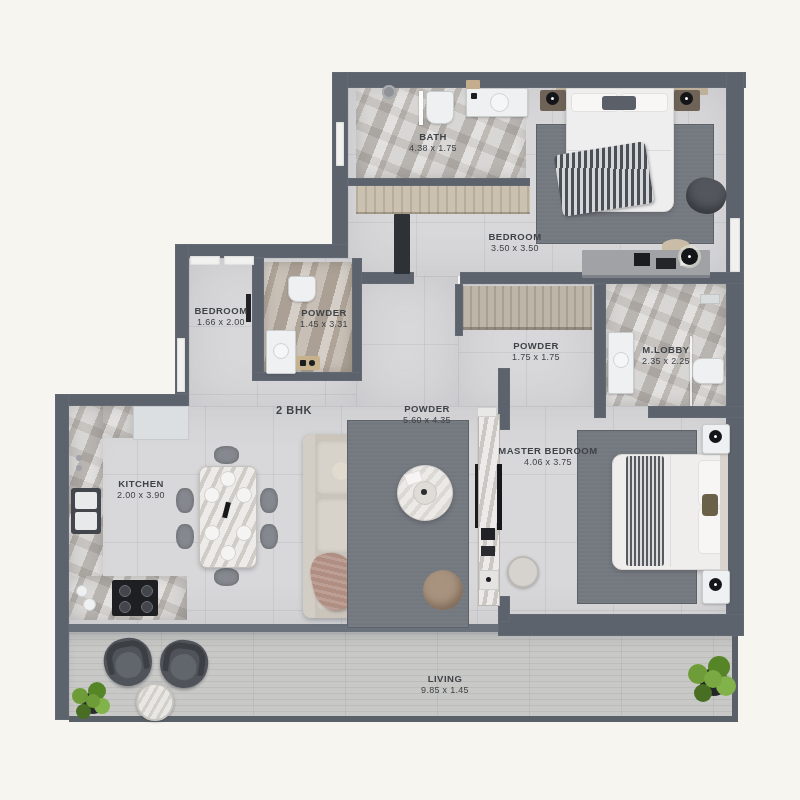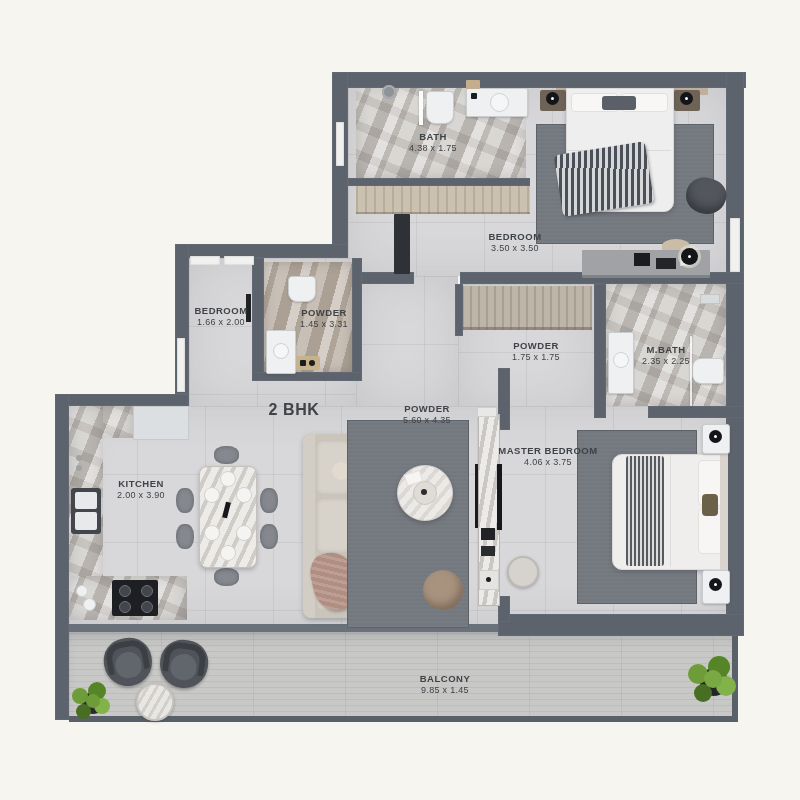--- a/index.html
+++ b/index.html
@@ -51,21 +51,21 @@
   .plate{background:#f4f4f3;border:1px solid #d4d2cf;border-radius:50%;}
   .lamp{background:#141518;border-radius:50%;}
   .lamp::after{content:"";position:absolute;left:50%;top:50%;width:3px;height:3px;margin:-1.5px;background:#fff;border-radius:50%;}
   .leaf{position:absolute;border-radius:50%;}
   .tub-chair{background:#50545a;border-radius:46% 46% 50% 50%;box-shadow:0 2px 3px rgba(50,54,60,.4);}
   .tub-back{position:absolute;left:50%;top:3px;transform:translateX(-50%);width:30px;height:25px;border:6px solid #3c4045;border-bottom:none;border-radius:16px 16px 4px 4px;}
   .tub-seat{position:absolute;left:50%;top:14px;transform:translateX(-50%);width:26px;height:26px;background:#61666c;border-radius:50% 50% 45% 45%;}
   .room-label{position:absolute;transform:translate(-50%,-50%);text-align:center;color:var(--label);white-space:nowrap;z-index:60;}
   .rname{font-size:9.5px;font-weight:700;letter-spacing:.5px;}
   .rdims{font-size:9px;font-weight:400;letter-spacing:.3px;margin-top:1px;}
-  .unit-label{font-size:16px;font-weight:700;letter-spacing:.6px;}
+  .unit-label{font-size:11px;font-weight:700;letter-spacing:.6px;}
 </style>
 </head>
 <body>
 
 <div id="plan">
 
   <div class="abs tile" style="left:348px;top:86px;width:384px;height:190px"></div>
   <div class="abs tile" style="left:356px;top:276px;width:102px;height:130px"></div>
   <div class="abs tile" style="left:189px;top:258px;width:167px;height:148px"></div>
   <div class="abs tile" style="left:458px;top:284px;width:136px;height:126px"></div>
@@ -258,36 +258,36 @@
   </div>
   <div class="room-label" style="left:324px;top:318px">
     <div class="rname">POWDER</div>
     <div class="rdims">1.45 x 3.31</div>
   </div>
   <div class="room-label" style="left:536px;top:351px">
     <div class="rname">POWDER</div>
     <div class="rdims">1.75 x 1.75</div>
   </div>
   <div class="room-label" style="left:666px;top:355px">
-    <div class="rname">M.BATH</div>
+    <div class="rname">M.LOBBY</div>
     <div class="rdims">2.35 x 2.25</div>
   </div>
   <div class="room-label" style="left:294px;top:410px">
     <div class="unit-label">2 BHK</div>
   </div>
   <div class="room-label" style="left:427px;top:414px">
     <div class="rname">POWDER</div>
     <div class="rdims">5.60 x 4.35</div>
   </div>
   <div class="room-label" style="left:141px;top:489px">
     <div class="rname">KITCHEN</div>
     <div class="rdims">2.00 x 3.90</div>
   </div>
   <div class="room-label" style="left:548px;top:456px">
     <div class="rname">MASTER BEDROOM</div>
     <div class="rdims">4.06 x 3.75</div>
   </div>
   <div class="room-label" style="left:445px;top:684px">
-    <div class="rname">BALCONY</div>
+    <div class="rname">LIVING</div>
     <div class="rdims">9.85 x 1.45</div>
   </div>
 
 </div>
 
 </body></html>

